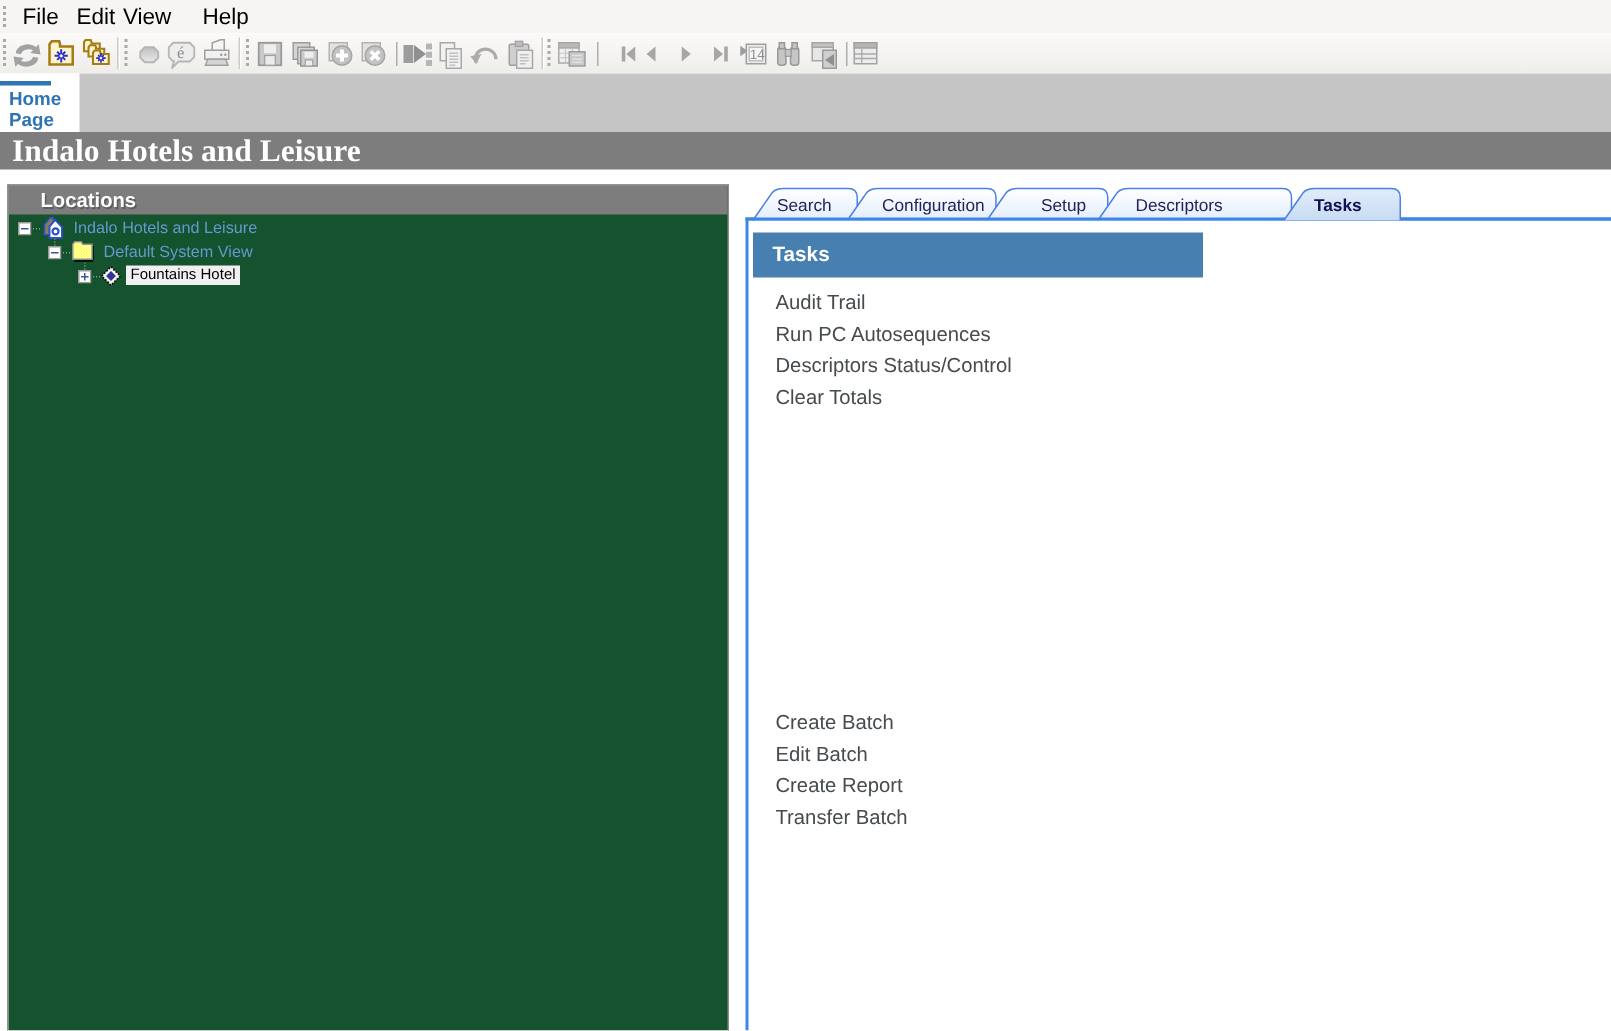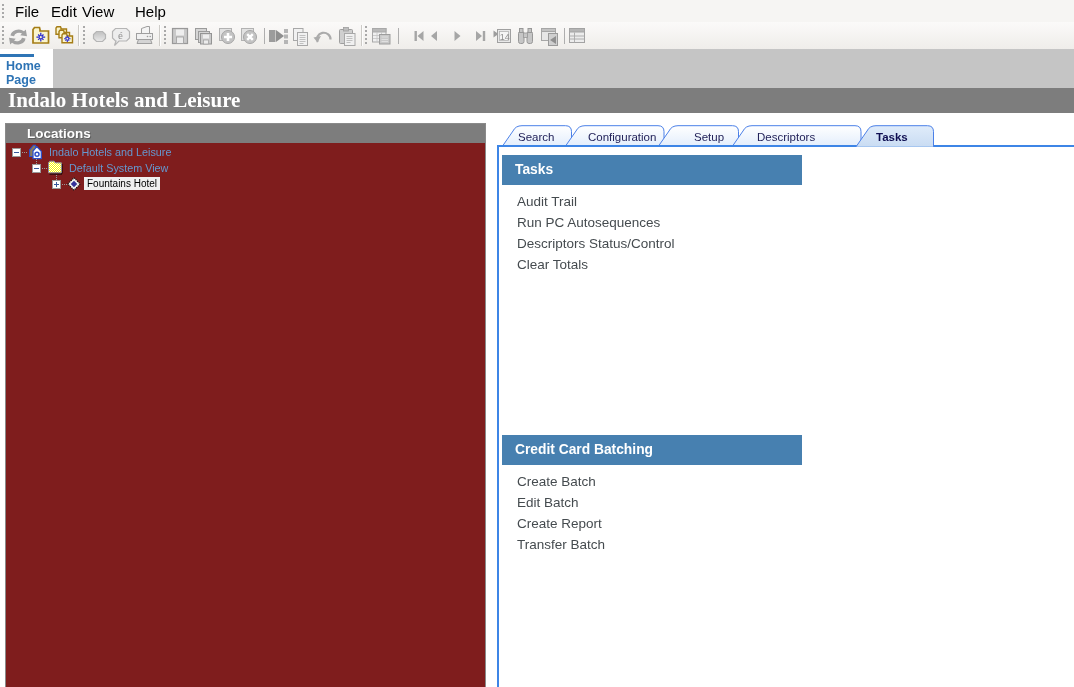--- a/index.html
+++ b/index.html
@@ -24,21 +24,21 @@
   #stripgray { left:53px; top:49px; width:1021px; height:39px; background:#c5c5c5; }
   #hometab { left:0; top:54px; width:34px; height:34px; background:#fff; border-top:3px solid #2e75b6; }
   #hometab div { font-size:12.5px; font-weight:bold; color:#2e74b5; margin-left:6px; line-height:13.5px; margin-top:3px; }
 
   
   #titlebar { left:0; top:88px; width:1074px; height:25px; background:#7d7d7d; }
   #titlebar span { font-family:"Liberation Serif", serif; font-weight:bold; font-size:21px;
     color:#fff; position:absolute; left:8px; top:0px; }
 
   
-  #leftpanel { left:5px; top:123px; width:481px; height:564px; background:#7f1d1d;
+  #leftpanel { left:5px; top:123px; width:481px; height:564px; background:#14532d;
     border-left:1px solid #8a8a8a; border-right:1px solid #8a8a8a; border-top:1px solid #8a8a8a; }
   #lochdr { position:absolute; left:0; top:0; width:479px; height:19px; background:#7d7d7d; }
   #lochdr span { position:absolute; left:21px; top:2px; color:#fff; font-weight:bold; font-size:13.5px;
     text-shadow:1px 1px 0 rgba(0,0,0,0.25); }
   .trow { position:absolute; font-size:10.8px; color:#6598cf; }
   .tsel { color:#000; background:#f0f0f0; padding:1px 3px; font-size:10px; }
   .hdots { position:absolute; height:1px; background-image:linear-gradient(90deg,#9a9a9a 1px,transparent 1px); background-size:2px 1px; }
   .vdots { position:absolute; width:1px; background-image:linear-gradient(#9a9a9a 1px,transparent 1px); background-size:1px 2px; }
 
   
@@ -310,20 +310,17 @@
   </svg>
 
   <div class="sechdr" style="top:155px;">
       <span>Tasks</span>
     </div>
   <span class="tlink" style="top:194px;">Audit Trail</span>
   <span class="tlink" style="top:215px;">Run PC Autosequences</span>
   <span class="tlink" style="top:236px;">Descriptors Status/Control</span>
   <span class="tlink" style="top:257px;">Clear Totals</span>
 
-  <div class="sechdr" style="top:435px;">
-      <span>Credit Card Batching</span>
-    </div>
   <span class="tlink" style="top:474px;">Create Batch</span>
   <span class="tlink" style="top:495px;">Edit Batch</span>
   <span class="tlink" style="top:516px;">Create Report</span>
   <span class="tlink" style="top:537px;">Transfer Batch</span>
 </div>
 
 </body></html>

